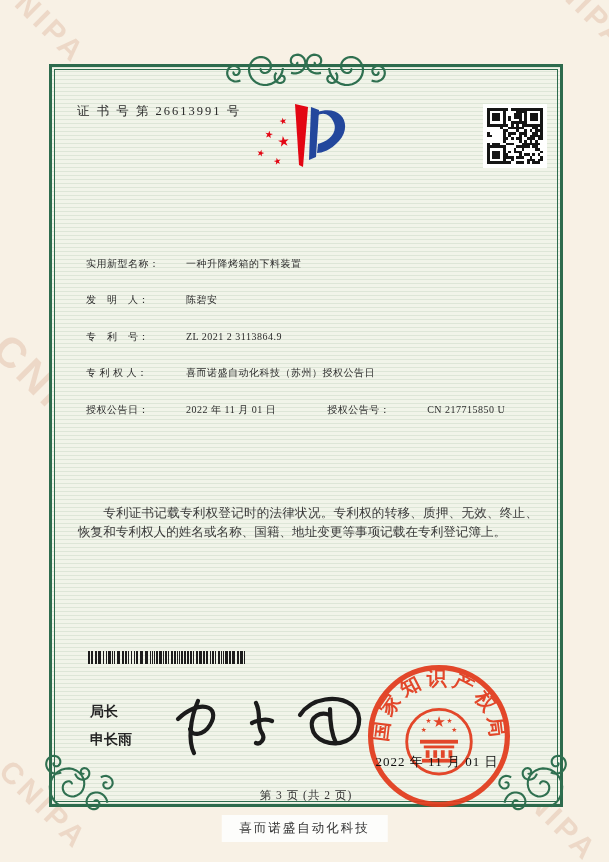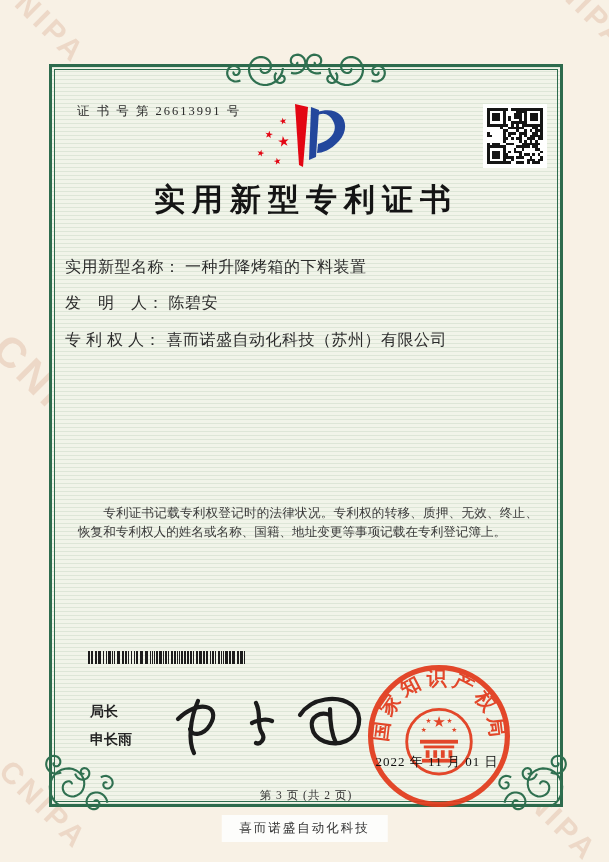--- a/index.html
+++ b/index.html
@@ -15,21 +15,21 @@
   .top-orn{left:50%;top:-27px;transform:translateX(-50%);}
   .corner-bl{left:-14px;bottom:-14px;}
   .corner-br{right:-14px;bottom:-14px;transform:scale(-1,1);}
   .cert-no{position:absolute;left:25px;top:36px;font-size:12.5px;letter-spacing:2px;color:#2a2a2a;}
   .logo{position:absolute;left:198px;top:36px;width:100px;height:72px;}
   .qr{position:absolute;left:431px;top:37px;width:64px;height:64px;background:#fff;padding:4px;box-sizing:border-box;}
   .qr-grid{display:grid;width:100%;height:100%;grid-template-columns:repeat(21,1fr);grid-template-rows:repeat(21,1fr);}
   .qr-grid i{background:#151515;}
   .title{position:absolute;left:0;top:112px;width:100%;text-align:center;font-size:31px;
          font-weight:600;letter-spacing:7px;color:#141414;}
-  .fields{position:absolute;left:13px;top:190px;width:460px;font-size:16px;color:#2c2c2c;}
+  .fields{position:absolute;left:34px;top:190px;width:460px;font-size:10px;color:#2c2c2c;}
   .frow{height:36.4px;letter-spacing:0.5px;}
   .flabel{display:inline-block;min-width:97px;}
   .grant .flabel2{margin-left:48px;}
   .paras{position:absolute;left:26px;top:437px;width:460px;font-size:12.6px;line-height:18.6px;
          color:#3a3a3a;text-align:justify;}
   .paras p{margin:0;text-indent:2em;}
   .barcode{position:absolute;left:36px;top:584px;width:160px;height:13px;}
   .barcode i{position:absolute;top:0;height:100%;background:#1c1c1c;}
   .signer{position:absolute;left:38px;top:630px;font-family:"Liberation Sans","DejaVu Sans",sans-serif;
           font-size:14px;font-weight:600;color:#252525;line-height:28px;}
@@ -345,34 +345,43 @@
           <i style="grid-column:12;grid-row:21"></i>
           <i style="grid-column:13;grid-row:21"></i>
           <i style="grid-column:14;grid-row:21"></i>
           <i style="grid-column:16;grid-row:21"></i>
           <i style="grid-column:18;grid-row:21"></i>
           <i style="grid-column:19;grid-row:21"></i>
           <i style="grid-column:20;grid-row:21"></i>
         </div>
       </div>
 
-    <div class="title">实用新型专利证书</div>
 
     <div class="fields">
       <div class="frow">
         <span class="flabel">实用新型名称：</span>
         <span class="fvalue">一种升降烤箱的下料装置</span>
       </div>
       <div class="frow">
         <span class="flabel">发　明　人：</span>
         <span class="fvalue">陈碧安</span>
       </div>
       <div class="frow">
+        <span class="flabel">专　利　号：</span>
+        <span class="fvalue">ZL 2021 2 3113864.9</span>
+      </div>
+      <div class="frow">
         <span class="flabel">专 利 权 人：</span>
-        <span class="fvalue">喜而诺盛自动化科技（苏州）有限公司</span>
+        <span class="fvalue">喜而诺盛自动化科技（苏州）授权公告日</span>
+      </div>
+      <div class="frow grant">
+        <span class="flabel">授权公告日：</span>
+        <span class="fvalue">2022 年 11 月 01 日</span>
+        <span class="flabel flabel2">授权公告号：</span>
+        <span class="fvalue">CN 217715850 U</span>
       </div>
     </div>
 
     <div class="paras">
       <p>专利证书记载专利权登记时的法律状况。专利权的转移、质押、无效、终止、恢复和专利权人的姓名或名称、国籍、地址变更等事项记载在专利登记簿上。</p>
     </div>
 
     <div class="barcode">
         <i style="left:0px;width:2px"></i>
         <i style="left:3px;width:2px"></i>

